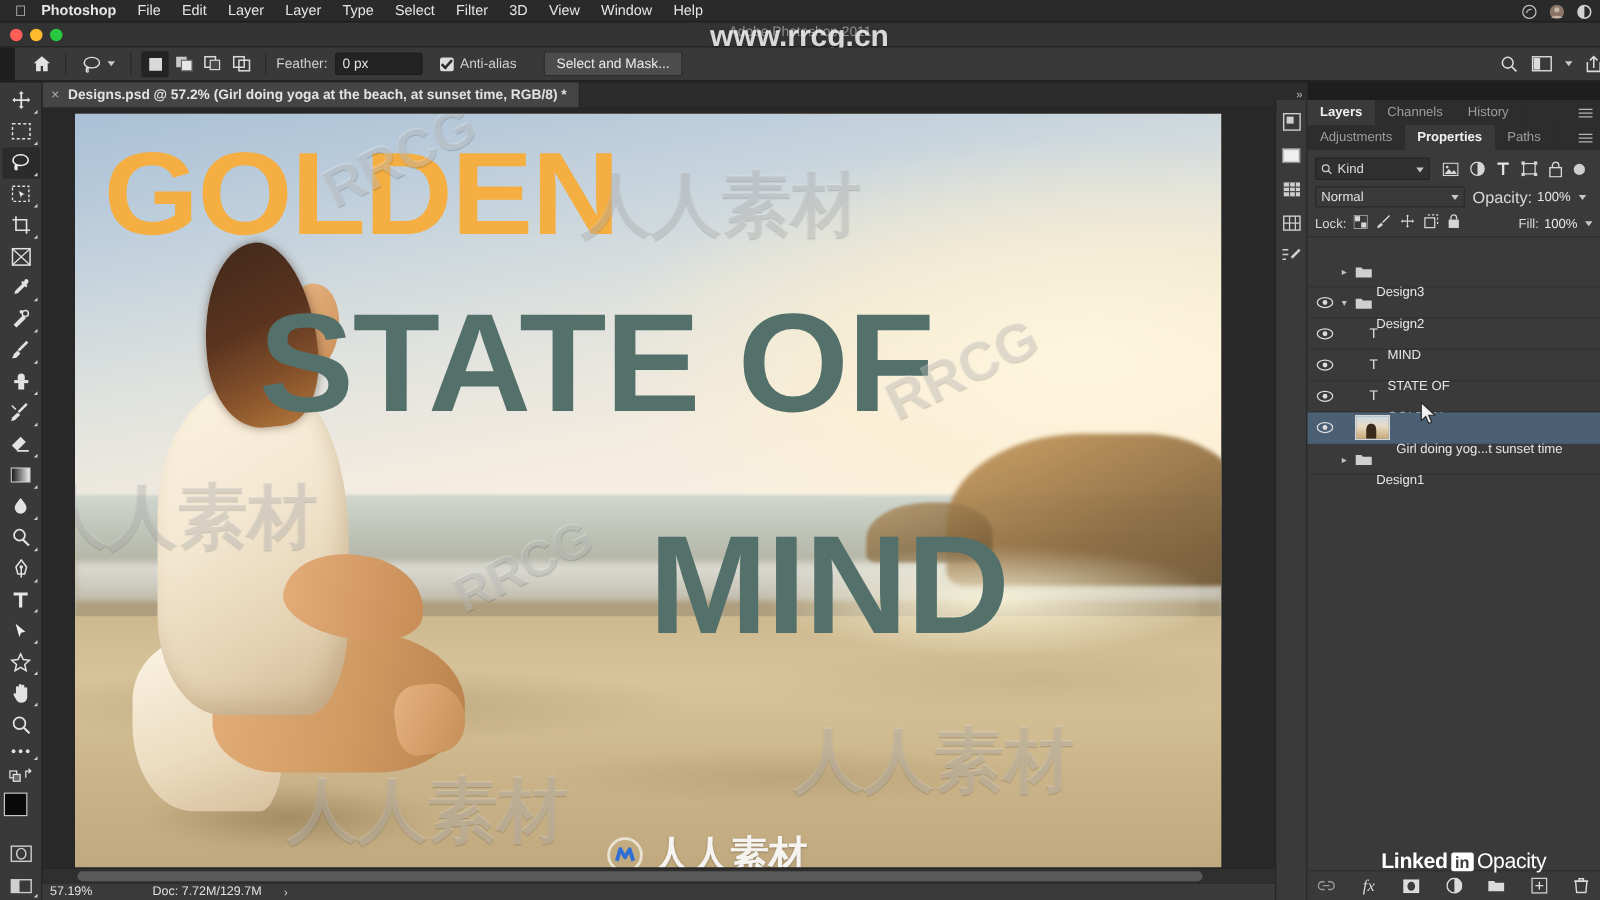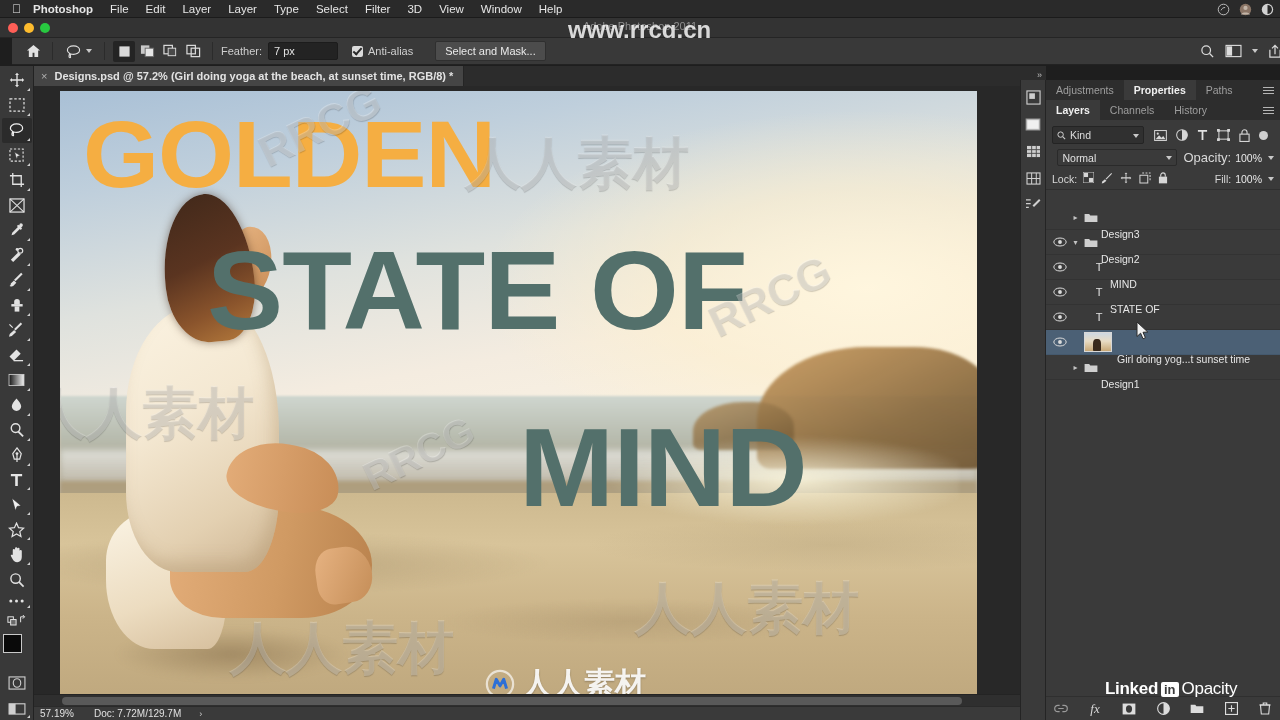--- a/index.html
+++ b/index.html
@@ -219,21 +219,21 @@
   #vscroll .thumb{ position:absolute; left:2px; top:2px; width:8px; height:560px; background:#595959; border-radius:4px;}
   #hscroll{ position:absolute; left:0; bottom:0; width:1000px; height:12px; background:#2f2f2f; border-top:1px solid #242424;}
   #hscroll .thumb{ position:absolute; left:28px; top:2px; width:900px; height:8px; background:#595959; border-radius:4px;}
 
   
   #statusbar{
     position:absolute; left:34px; top:706px; width:1012px; height:14px;
     background:#3a3a3a; display:flex; align-items:center; gap:0; padding-left:6px;
     border-top:1px solid #2a2a2a;
   }
-  #statusbar .zoom{ width:54px; font-size:10px; color:#e0e0e0;}
+  #statusbar .zoom{ width:82px; font-size:10px; color:#e0e0e0;}
   #statusbar .doc{ font-size:10px; color:#e0e0e0; }
   #statusbar .arr{ margin-left:18px; color:#cfcfcf; font-size:9px;}
 
   
   #minidock{
     position:absolute; left:1020px; top:80px; width:26px; height:640px;
     background:#3a3a3a; border-left:1px solid #242424; border-right:1px solid #242424;
     padding-top:8px; display:flex; flex-direction:column; align-items:center; gap:9px;
   }
   .dockicon{ width:20px;height:18px;display:flex;align-items:center;justify-content:center;}
@@ -262,21 +262,21 @@
     width:92px; height:18px; background:#303030; border:1px solid #242424; border-radius:2px;
     display:flex; align-items:center; gap:4px; padding:0 4px; color:#dcdcdc; font-size:10.5px;
     position:relative;
   }
   .kind-select .kcaret{ position:absolute; right:4px; top:7px;}
   .kindicons{ display:flex; align-items:center; gap:6px; margin-left:9px;}
   .kindicons .ki{ width:15px;height:15px; display:flex;align-items:center;justify-content:center;}
   .toggle-dot{ width:9px;height:9px;border-radius:50%;background:#cfcfcf; margin-left:7px;}
 
   .blendrow{
-    height:21px; display:flex; align-items:center; padding:0 6px; gap:0;justify-content:flex-end;
+    height:21px; display:flex; align-items:center; padding:0 6px; gap:0;
   }
   .blend-select{
     width:120px; height:17px; background:#3a3a3a; border:1px solid #2a2a2a; border-radius:2px;
     display:flex; align-items:center; padding:0 4px; color:#e0e0e0; font-size:10.5px; position:relative;
   }
   .blend-select .kcaret{ position:absolute; right:4px; top:6px;}
   .opac-label{ font-size:13px; color:#d8d8d8; margin-left:6px;}
   .opac-val{ font-size:10.5px; color:#e8e8e8; margin-left:4px; }
   .mini-caret{ margin-left:6px;}
 
@@ -402,21 +402,21 @@
     </div>
     <div class="selmode">
       <svg width="15" height="14" viewBox="0 0 16 14">
           <rect x="1" y="1" width="9" height="9" fill="none" stroke="#dadada" stroke-width="1.3"></rect>
           <rect x="5.5" y="4" width="9" height="9" fill="none" stroke="#dadada" stroke-width="1.3"></rect>
         </svg>
     </div>
   </div>
   <span class="sep-v"></span>
   <span class="ob-label">Feather:</span>
-  <span class="ob-field" style="width:70px; margin-left:6px;">7 px</span>
+  <span class="ob-field" style="width:70px; margin-left:6px;">0 px</span>
   <span class="chk" style="margin-left:14px;"></span>
   <span class="ob-label" style="margin-left:5px;">Anti-alias</span>
   <span class="btn-gray" style="margin-left:22px;">Select and Mask...</span>
   <div class="right">
     <svg width="15" height="15" viewBox="0 0 16 16">
         <circle cx="6.6" cy="6.6" r="4.6" fill="none" stroke="#dcdcdc" stroke-width="1.3"></circle>
         <path d="M10.2 10.2 14 14" stroke="#dcdcdc" stroke-width="1.4"></path>
       </svg>
     <svg width="17" height="14" viewBox="0 0 18 15">
         <rect x="1" y="1.5" width="16" height="12" fill="none" stroke="#dcdcdc" stroke-width="1.2"></rect>
@@ -705,35 +705,35 @@
   <div class="dockicon">
     <svg width="16" height="14" viewBox="0 0 17 15">
         <path d="M1 2h5M1 6h5M1 10h3" stroke="#cfcfcf" stroke-width="1.3"></path>
         <path d="M15 1 8 8l1.6 1.6L16.5 2.6z" fill="#cfcfcf"></path>
       </svg>
   </div>
 </div>
 
 <div id="rightpanel">
 
+  <div class="panel-tabs" style="background:#2d2d2d;">
+    <span class="ptab active">Layers</span>
+    <span class="ptab">Channels</span>
+    <span class="ptab">History</span>
+    <span class="panel-menu">
+        <i></i>
+        <i></i>
+        <i></i>
+      </span>
+  </div>
+
   <div class="panel-tabs">
     <span class="ptab">Adjustments</span>
     <span class="ptab active">Properties</span>
     <span class="ptab">Paths</span>
-    <span class="panel-menu">
-        <i></i>
-        <i></i>
-        <i></i>
-      </span>
-  </div>
-
-  <div class="panel-tabs" style="background:#2d2d2d;">
-    <span class="ptab active">Layers</span>
-    <span class="ptab">Channels</span>
-    <span class="ptab">History</span>
     <span class="panel-menu">
         <i></i>
         <i></i>
         <i></i>
       </span>
   </div>
 
   <div class="filterbar">
     <div class="kind-select">
       <svg width="9" height="9" viewBox="0 0 10 10">

